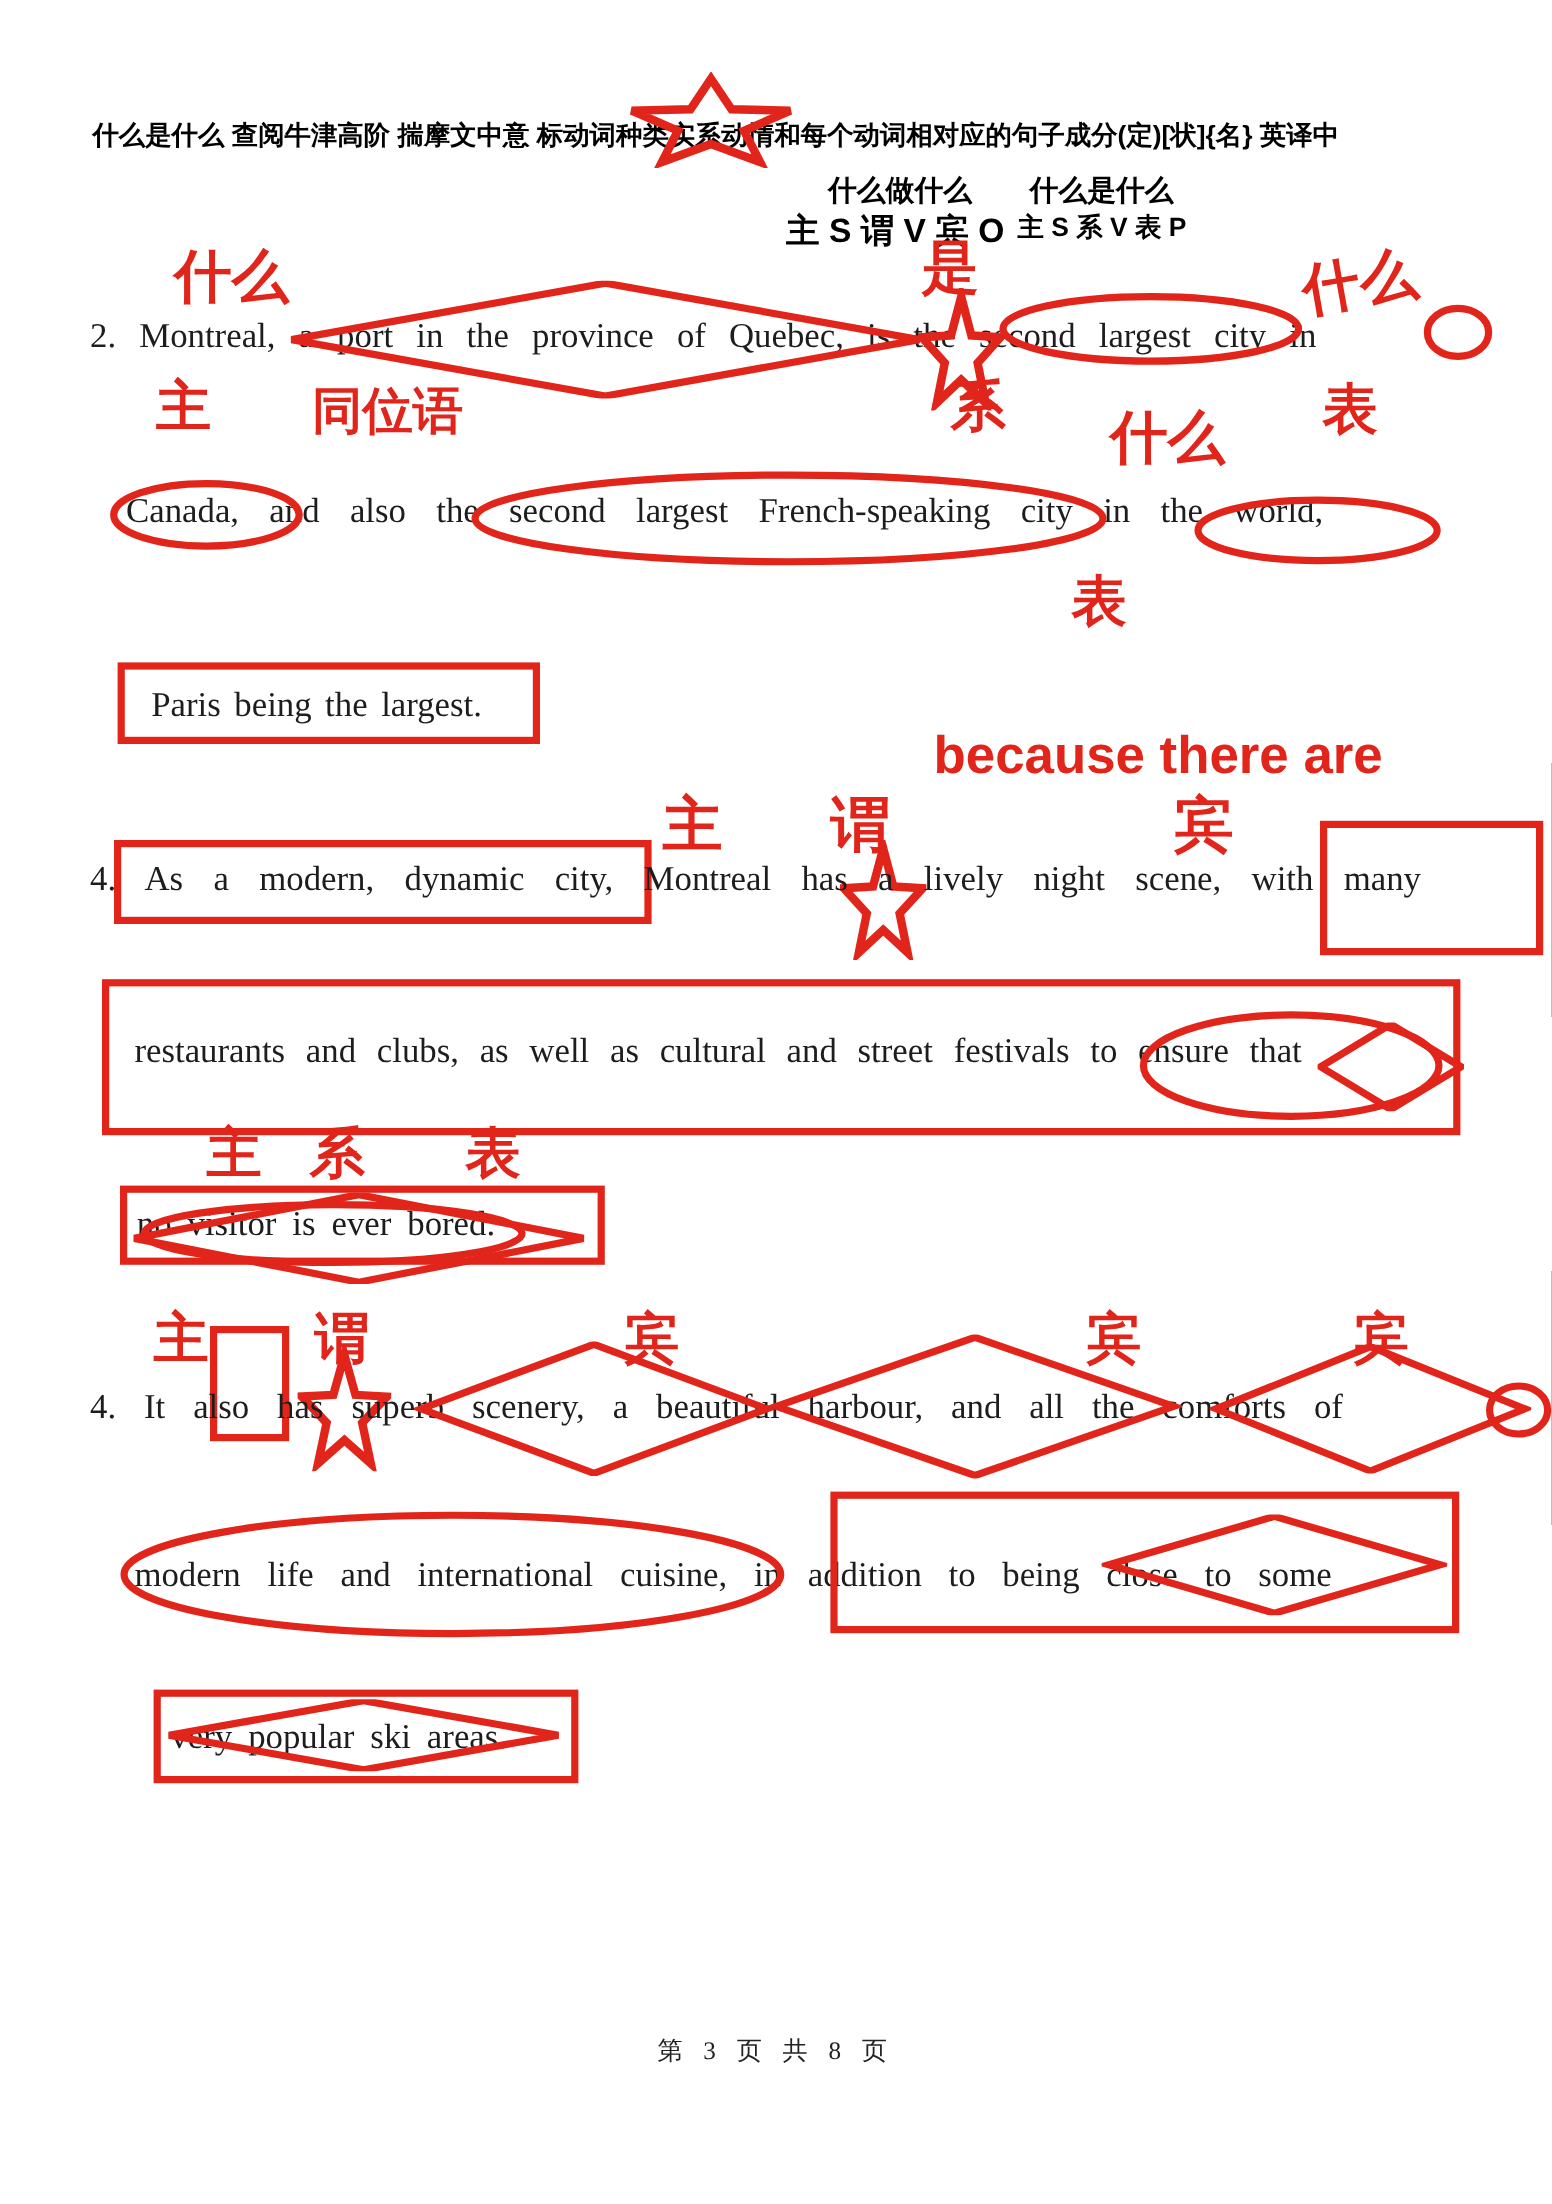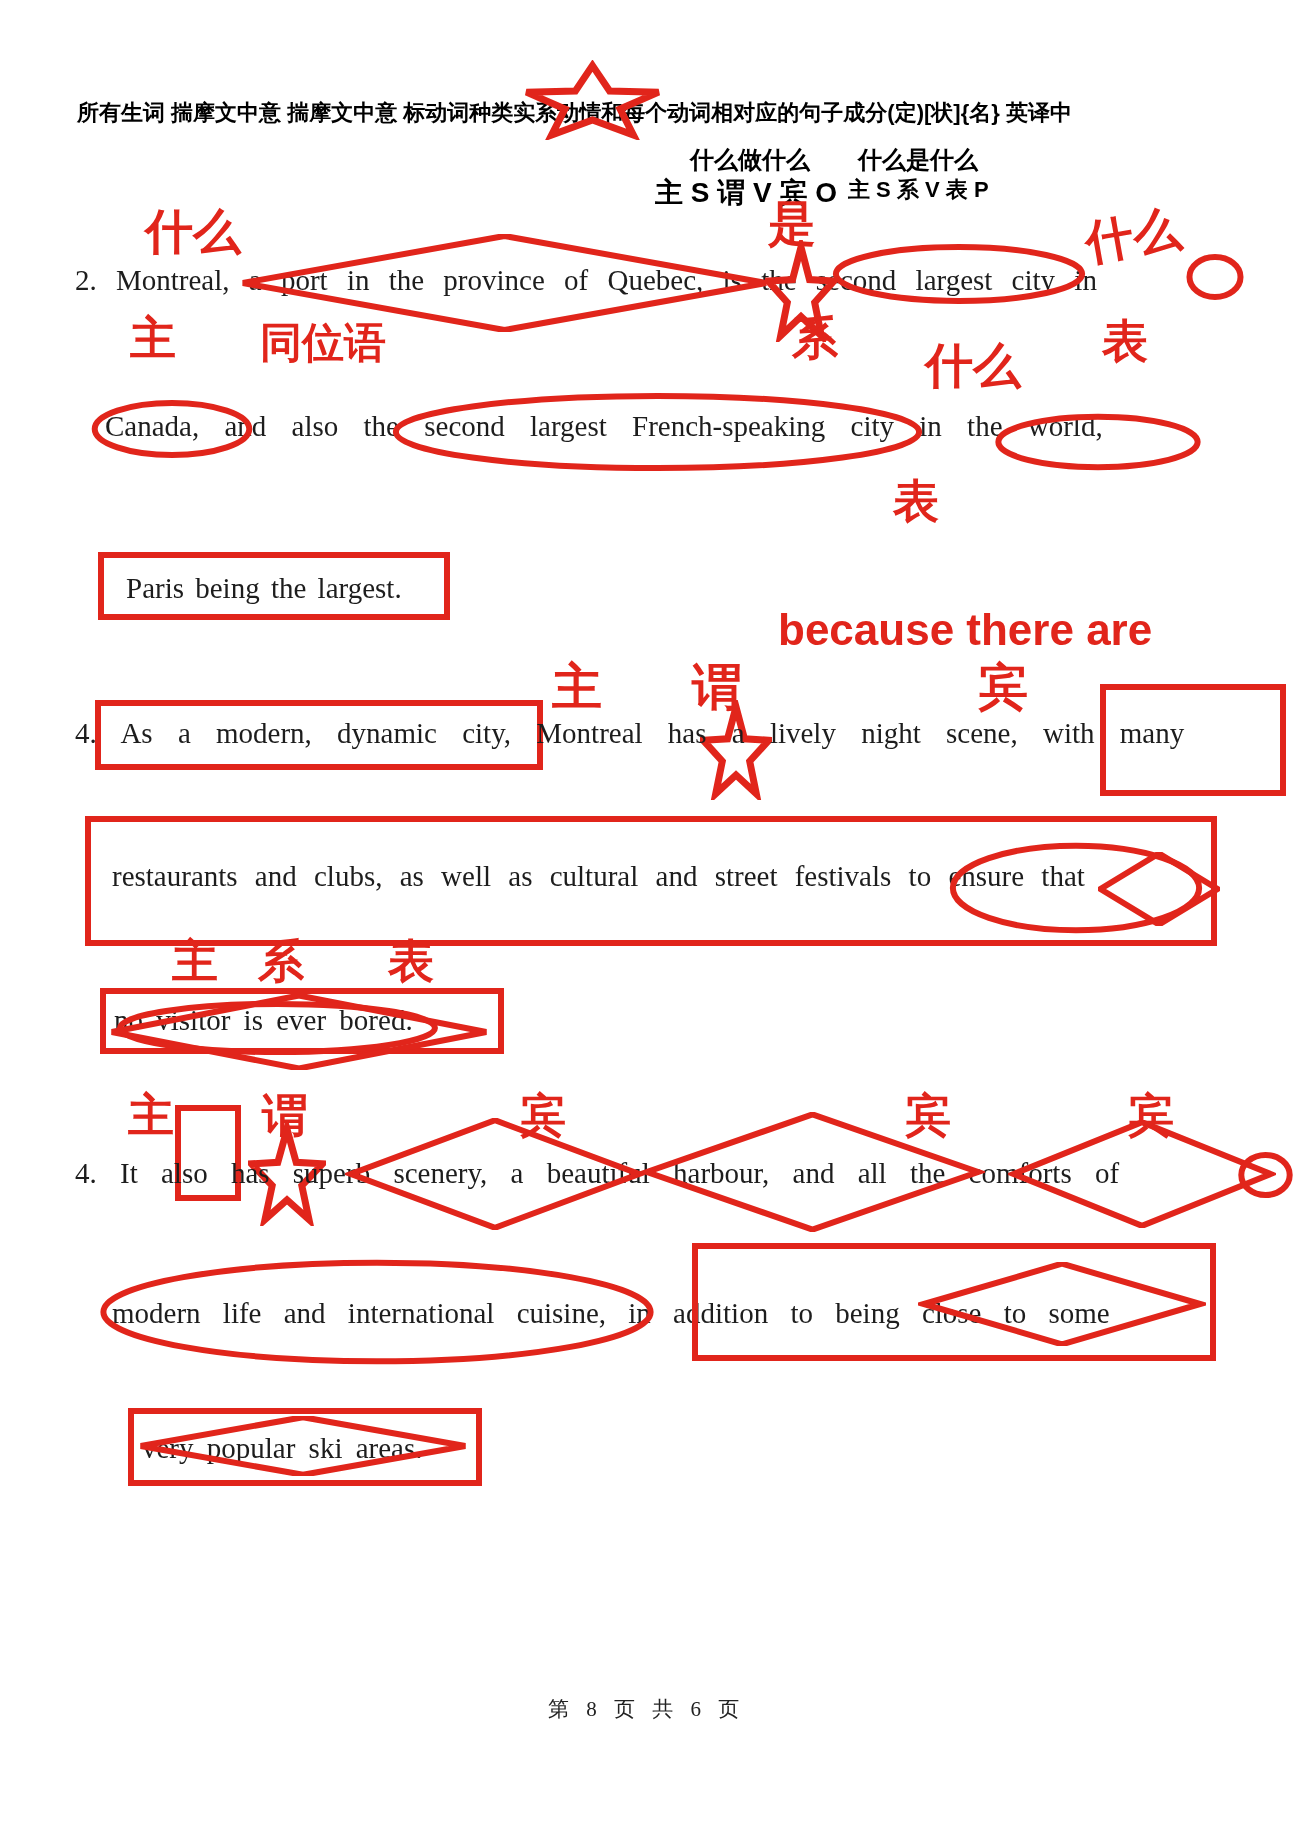--- a/index.html
+++ b/index.html
@@ -32,21 +32,21 @@
     position:absolute; left:50%; transform:translateX(-50%);
     font-family:"Liberation Serif", serif; font-size:21px; color:#222;
     letter-spacing:6px; white-space:pre;
   }
 </style>
 </head>
 <body>
 
 <div class="page">
 
-  <div class="hdr" style="left:77px; top:100px; font-size:22px;">所有生词 揣摩文中意 揣摩文中意 标动词种类实系动情和每个动词相对应的句子成分(定)[状]{名} 英译中</div>
+  <div class="hdr" style="left:77px; top:100px; font-size:22px;">什么是什么 查阅牛津高阶 揣摩文中意 标动词种类实系动情和每个动词相对应的句子成分(定)[状]{名} 英译中</div>
   <div class="hdr" style="left:690px; top:146px; font-size:24px;">什么做什么</div>
   <div class="hdr" style="left:858px; top:146px; font-size:24px;">什么是什么</div>
   <div class="hdr" style="left:655px; top:177px; font-size:28px;">主 S 谓 V 宾 O</div>
   <div class="hdr" style="left:848px; top:177px; font-size:22px;">主 S 系 V 表 P</div>
   <div class="shape star" style="left:520px; top:60px; width:145px; height:80px;">
     <svg viewBox="0 0 100 100" preserveAspectRatio="none">
         <polygon points="50,7 61.8,38.8 95.6,40.2 69,61.2 78.2,93.8 50,75 21.8,93.8 31,61.2 4.4,40.2 38.2,38.8"></polygon>
       </svg>
   </div>
 
@@ -200,15 +200,15 @@
 
   <div class="rbox" style="left:128px; top:1408px; width:354px; height:78px;"></div>
   <div class="en" style="left:142px; top:1430px; word-spacing:6px;">very popular ski areas.</div>
   <div class="shape" style="left:134px; top:1416px; width:338px; height:60px;">
     <svg viewBox="0 0 100 100" preserveAspectRatio="none">
         <polygon points="50,2 98,50 50,98 2,50"></polygon>
       </svg>
   </div>
 
 
-  <div class="footer" style="top:1695px;">第 8 页 共 6 页</div>
+  <div class="footer" style="top:1695px;">第 3 页 共 8 页</div>
 
 </div>
 
 </body></html>

